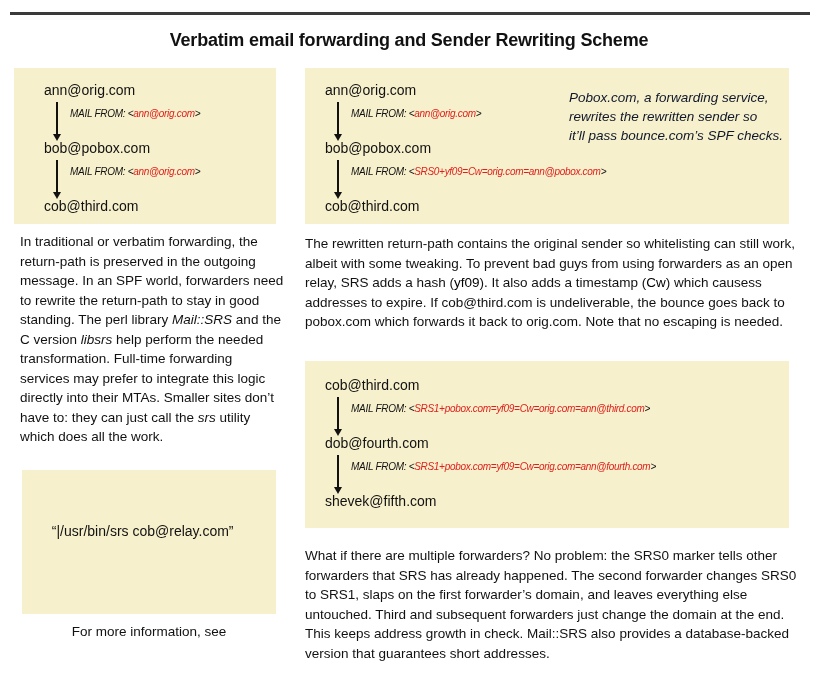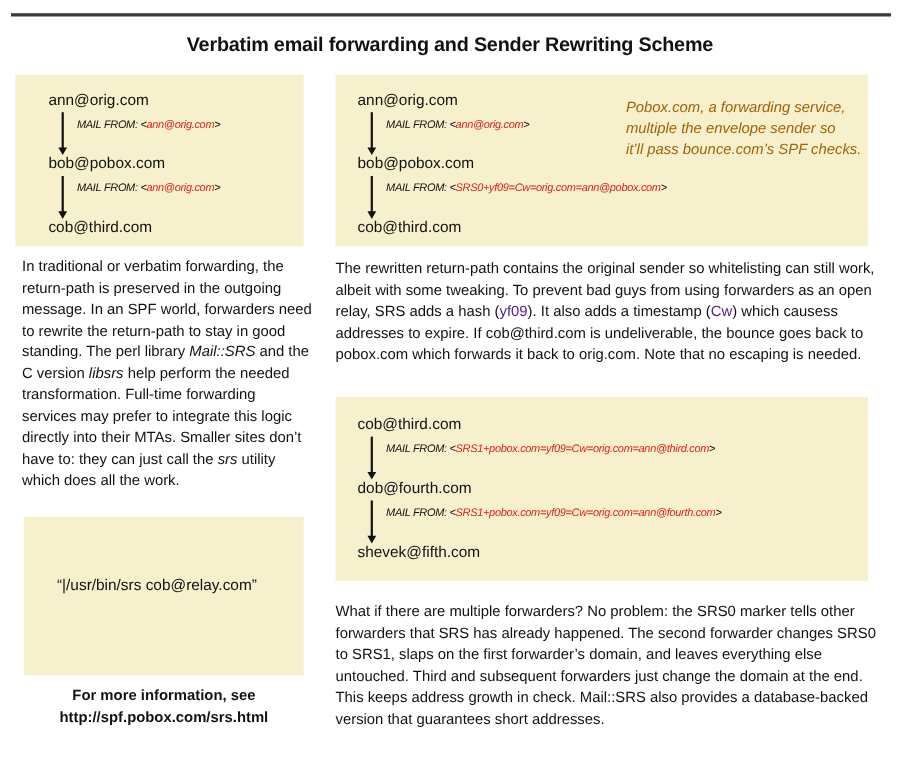--- a/index.html
+++ b/index.html
@@ -9,24 +9,24 @@
   .title { position: absolute; left: 0; top: 30px; width: 818px; text-align: center;
            font-size: 18px; font-weight: bold; letter-spacing: -0.2px; }
   .box { position: absolute; background: #f6f0cc; }
   .addr { position: absolute; font-size: 14px; white-space: nowrap; }
   .mf { position: absolute; font-size: 10px; font-style: italic; white-space: nowrap; letter-spacing: -0.3px; }
   .mf .red { color: #e0201c; }
   .arrow { position: absolute; width: 1.5px; background: #111; }
   .arrow::after { content: ""; position: absolute; left: -3.5px; bottom: -5px;
                   border-left: 4px solid transparent; border-right: 4px solid transparent;
                   border-top: 7px solid #111; }
-  .note { position: absolute; font-size: 13.5px; font-style: italic; color: #a16207; line-height: 19px; }
+  .note { position: absolute; font-size: 13.5px; font-style: italic; color: #0f172a; line-height: 19px; }
   .para { position: absolute; font-size: 13.5px; line-height: 19.5px; }
   .para i { font-style: italic; }
-  .para .red { color: #4c1d95; }
+  .para .red { color: #000000; }
   .cfg { position: absolute; font-size: 14px; line-height: 22px; white-space: pre; }
   .more { position: absolute; font-size: 13.5px; line-height: 19.5px; text-align: center; }
 </style>
 </head>
 <body>
 
 <div class="rule"></div>
 <div class="title">Verbatim email forwarding and Sender Rewriting Scheme</div>
 
 <div class="box" style="left:14px; top:68px; width:262px; height:156px;">
@@ -42,21 +42,21 @@
 <div class="box" style="left:305px; top:68px; width:484px; height:156px;">
   <div class="addr" style="left:20px; top:14px;">ann@orig.com</div>
   <div class="arrow" style="left:32px; top:34px; height:34px;"></div>
   <div class="mf" style="left:46px; top:40px;"><span>MAIL FROM: &lt;</span><span class="red">ann@orig.com</span><span>&gt;</span></div>
   <div class="addr" style="left:20px; top:72px;">bob@pobox.com</div>
   <div class="arrow" style="left:32px; top:92px; height:34px;"></div>
   <div class="mf" style="left:46px; top:98px;"><span>MAIL FROM: &lt;</span><span class="red">SRS0+yf09=Cw=orig.com=ann@pobox.com</span><span>&gt;</span></div>
   <div class="addr" style="left:20px; top:130px;">cob@third.com</div>
   <div class="note" style="left:264px; top:20px;">
     <div>Pobox.com, a forwarding service,</div>
-    <div>multiple the envelope sender so</div>
+    <div>rewrites the rewritten sender so</div>
     <div>it’ll pass bounce.com’s SPF checks.</div>
   </div>
 </div>
 
 <div class="para" style="left:20px; top:232px; width:264px;"><span>In traditional or verbatim forwarding, the return-path is preserved in the outgoing message.  In an SPF world, forwarders need to rewrite the return-path to stay in good standing. The perl library </span><i>Mail::SRS</i><span> and the C version </span><i>libsrs</i><span> help perform the needed transformation.  Full-time forwarding services may prefer to integrate this logic directly into their MTAs.  Smaller sites don’t have to: they can just call the </span><i>srs</i><span> utility which does all the work.</span></div>
 
 <div class="para" style="left:305px; top:234px; width:500px;"><span>The rewritten return-path contains the original sender so whitelisting can still work, albeit with some tweaking.  To prevent bad guys from using forwarders as an open relay, SRS adds a hash (</span><span class="red">yf09</span><span>).  It also adds a timestamp (</span><span class="red">Cw</span><span>) which causess addresses to expire.  If cob@third.com is undeliverable, the bounce goes back to pobox.com which forwards it back to orig.com.  Note that no escaping is needed.</span></div>
 
 <div class="box" style="left:305px; top:361px; width:484px; height:167px;">
   <div class="addr" style="left:20px; top:16px;">cob@third.com</div>
@@ -71,18 +71,17 @@
 <div class="box" style="left:22px; top:470px; width:254px; height:144px;">
   <div class="cfg" style="left:22px; top:6px;">
     <div>  “|/usr/bin/srs cob@relay.com”</div>
     <div style="height:14px;"></div>
     
     
     
   </div>
 </div>
 
-<div class="more" style="left:22px; top:622px; width:254px;font-weight:bold;">
+<div class="more" style="left:22px; top:622px; width:254px;">
   <div>For more information, see</div>
-  <div>http://spf.pobox.com/srs.html</div>
 </div>
 
 <div class="para" style="left:305px; top:546px; width:500px;">What if there are multiple forwarders?  No problem: the SRS0 marker tells other forwarders that SRS has already happened.  The second forwarder changes SRS0 to SRS1, slaps on the first forwarder’s domain, and leaves everything else untouched.  Third and subsequent forwarders just change the domain at the end.  This keeps address growth in check.  Mail::SRS also provides a database-backed version that guarantees short addresses.</div>
 
 </body></html>

